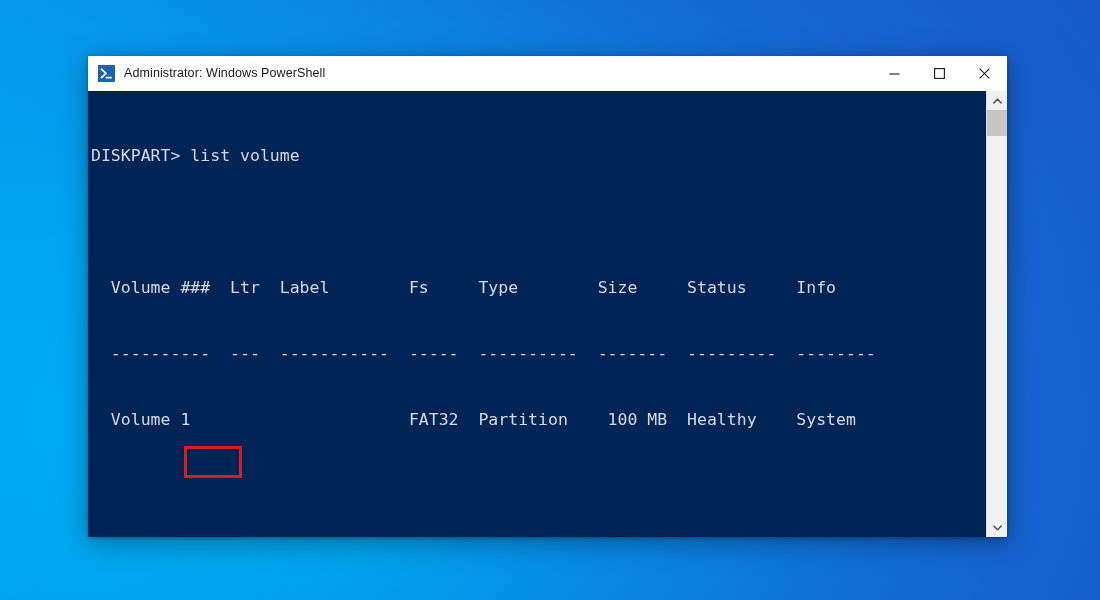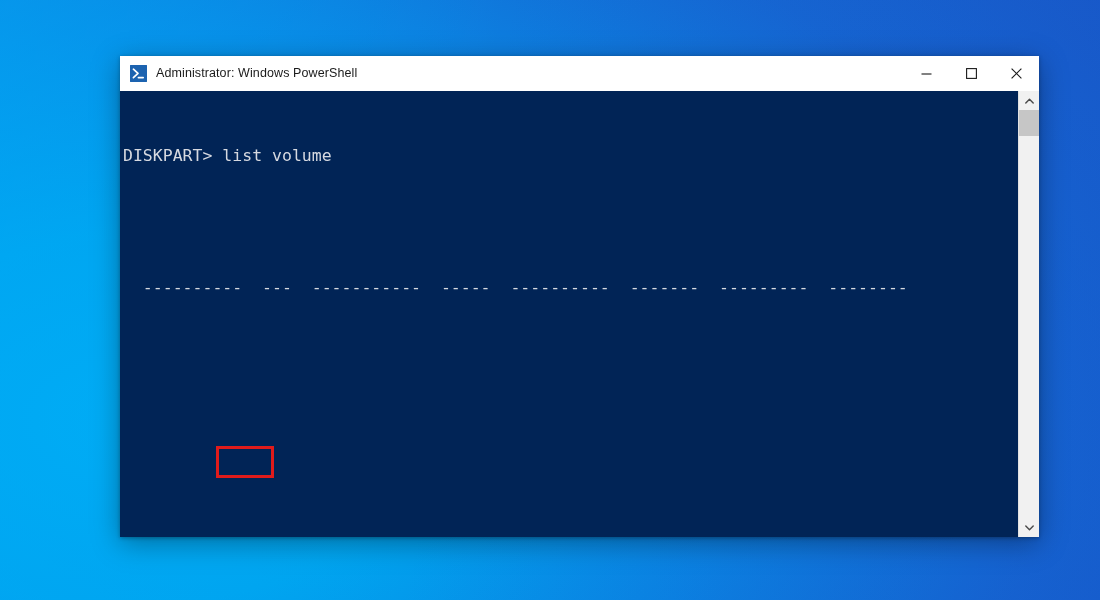--- a/index.html
+++ b/index.html
@@ -26,21 +26,21 @@
     content: "";
     position: absolute;
     inset: 0;
     background: linear-gradient(100deg, rgba(0,170,245,0.55) 0%, rgba(0,140,235,0.0) 42%, rgba(20,80,200,0.30) 100%);
     pointer-events: none;
   }
 
   
   #ps-window {
     position: absolute;
-    left: 120px;
+    left: 88px;
     top: 56px;
     width: 919px;
     height: 481px;
     box-shadow: 0 6px 26px rgba(0,0,0,0.34), 0 1px 4px rgba(0,0,0,0.30);
     display: flex;
     flex-direction: column;
     z-index: 5;
   }
 
   
@@ -196,21 +196,23 @@
         </div>
       </div>
     </div>
 
     <div class="term-wrap">
 
       <div class="term">
         <div class="term-inner">
           <div class="line">DISKPART&gt; list volume</div>
           <div class="line blank"></div>
+          <div class="line">  Volume ###  Ltr  Label        Fs     Type        Size     Status     Info</div>
           <div class="line">  ----------  ---  -----------  -----  ----------  -------  ---------  --------</div>
+          <div class="line">  Volume 1                      FAT32  Partition    100 MB  Healthy    System</div>
           
           
           
           
           
           
           
           
           
           

